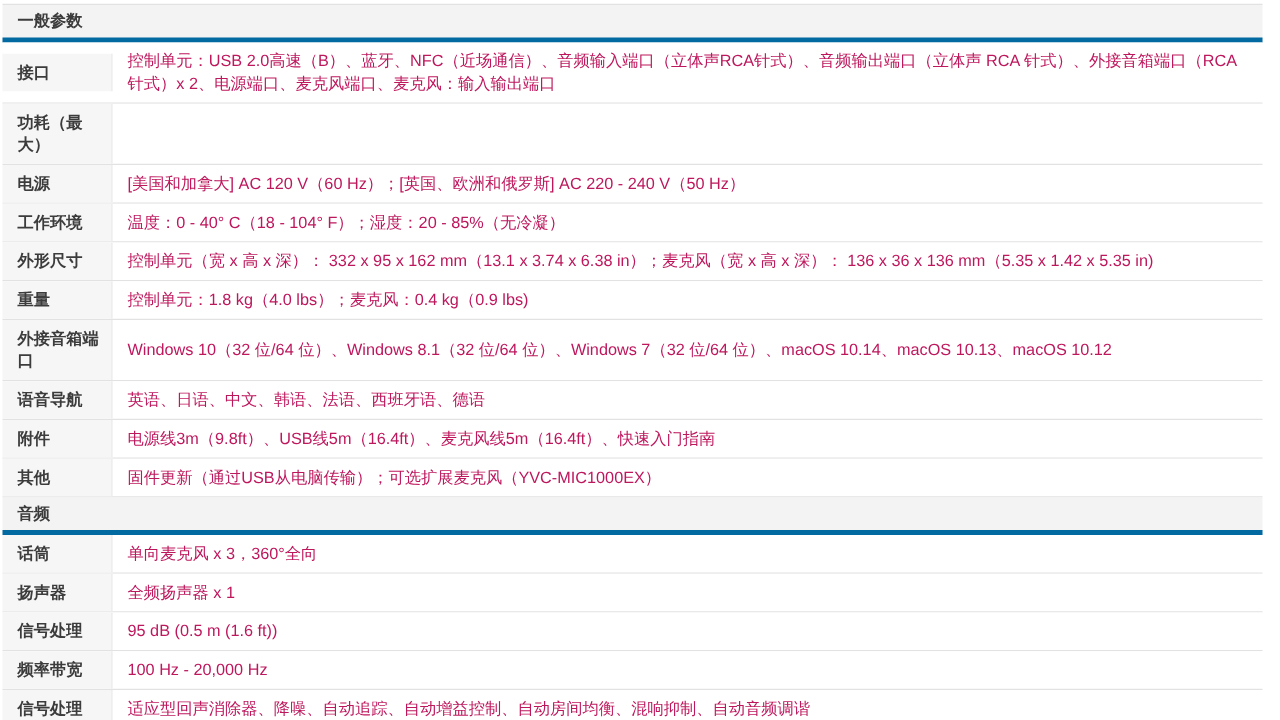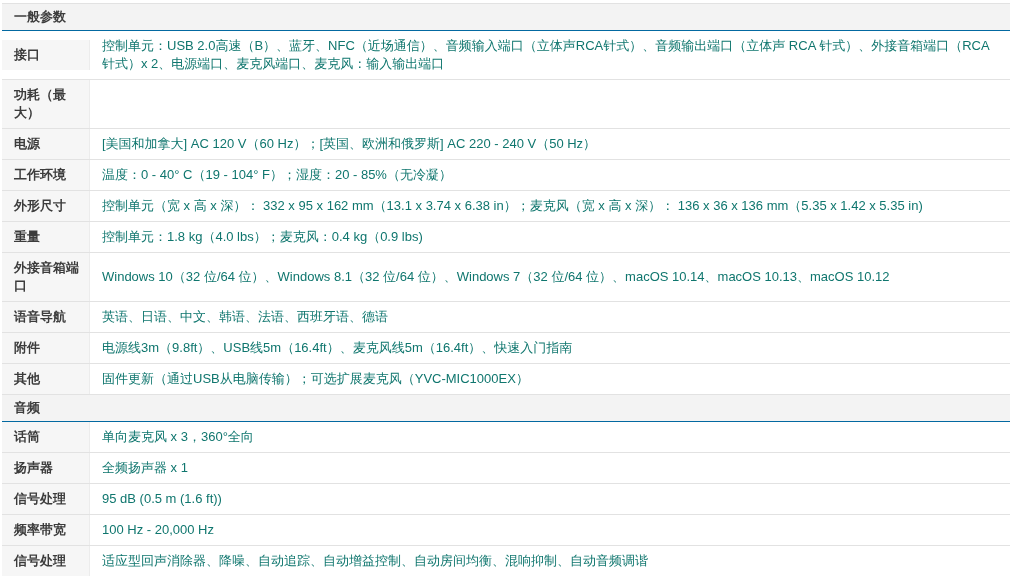--- a/index.html
+++ b/index.html
@@ -10,21 +10,21 @@
   }
   body { height: 576px; overflow: hidden; }
   .page { width: 1024px; height: 576px; background: #ffffff; }
   .spec-table {
     margin: 3px 14px 0 2px;
     width: 1008px;
     border-top: 1px solid #e2e2e2;
   }
   .section-header {
     background: #f3f3f3;
-    border-bottom: 1px solid #0369a1;
+    border-bottom: 4px solid #0369a1;
     padding: 4px 12px;
     font-size: 13px;
     line-height: 18px;
     font-weight: bold;
     color: #3c3c3c;
   }
   .spec-row {
     display: flex;
     border-bottom: 1px solid #e2e2e2;
     background: #ffffff;
@@ -40,21 +40,21 @@
     line-height: 18px;
     font-weight: bold;
     color: #3c3c3c;
     word-break: break-word;
   }
   .spec-value {
     flex: 1 1 auto;
     padding: 6px 14px 6px 12px;
     font-size: 13px;
     line-height: 18px;
-    color: #0f766e;
+    color: #be185d;
     word-break: break-word;
   }
 </style>
 </head>
 <body>
 
 <div class="page">
   <div class="spec-table" id="spec-table">
   <div class="section-header">
     <span>一般参数</span>
@@ -69,21 +69,21 @@
     <div class="spec-label">功耗（最大）</div>
   </div>
 
   <div class="spec-row">
     <div class="spec-label">电源</div>
     <div class="spec-value">[美国和加拿大] AC 120 V（60 Hz）；[英国、欧洲和俄罗斯] AC 220 - 240 V（50 Hz）</div>
   </div>
 
   <div class="spec-row">
     <div class="spec-label">工作环境</div>
-    <div class="spec-value">温度：0 - 40° C（19 - 104° F）；湿度：20 - 85%（无冷凝）</div>
+    <div class="spec-value">温度：0 - 40° C（18 - 104° F）；湿度：20 - 85%（无冷凝）</div>
   </div>
 
   <div class="spec-row">
     <div class="spec-label">外形尺寸</div>
     <div class="spec-value">控制单元（宽 x 高 x 深）： 332 x 95 x 162 mm（13.1 x 3.74 x 6.38 in）；麦克风（宽 x 高 x 深）： 136 x 36 x 136 mm（5.35 x 1.42 x 5.35 in)</div>
   </div>
 
   <div class="spec-row">
     <div class="spec-label">重量</div>
     <div class="spec-value">控制单元：1.8 kg（4.0 lbs）；麦克风：0.4 kg（0.9 lbs)</div>

